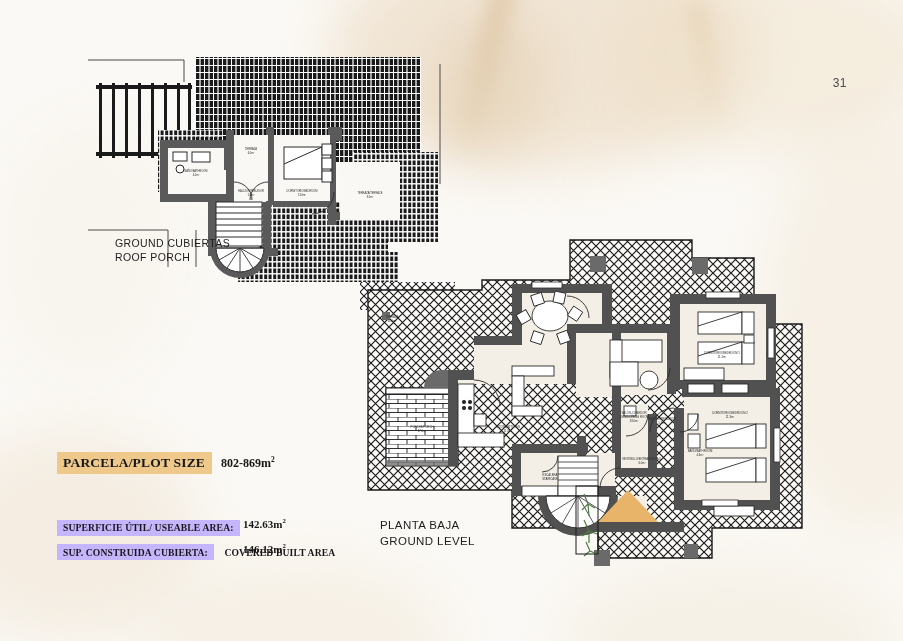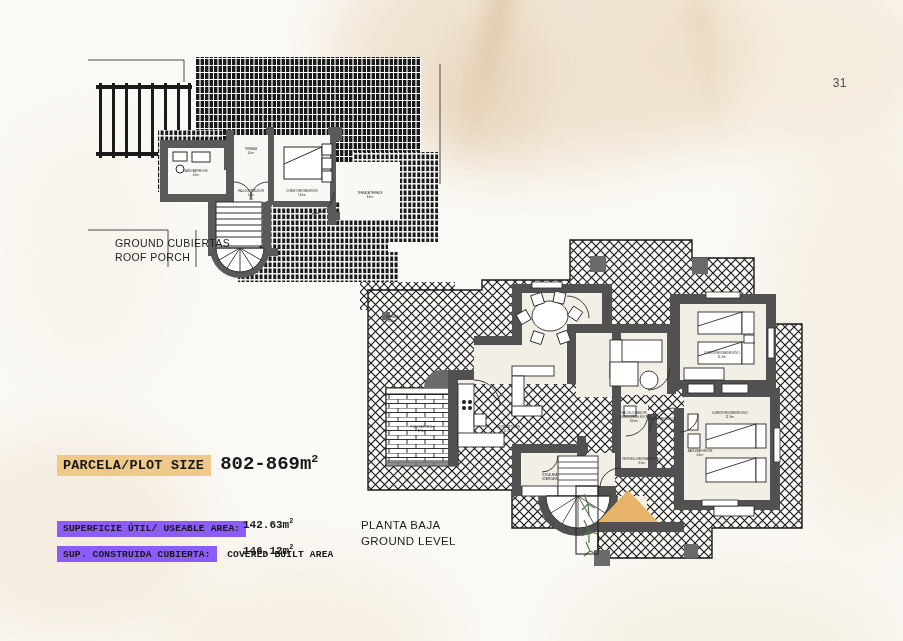--- a/index.html
+++ b/index.html
@@ -27,32 +27,32 @@
     filter:blur(10px);transform:rotate(-10deg);}
 
   
   .pageno{position:absolute;right:56px;top:45px;font-size:12px;color:#4a4a4a;
     font-family:"Liberation Sans",sans-serif;letter-spacing:.5px;margin-top:31px;}
 
   
   .planlabel{position:absolute;font-size:10.5px;line-height:1.35;color:#1d1d1d;
     font-family:"Liberation Sans",sans-serif;letter-spacing:.4px;white-space:pre;}
   #roof-label{left:115px;top:236px;}
-  #ground-label{left:361px;top:518px;font-size:11.5px;}
+  #ground-label{left:380px;top:518px;font-size:11.5px;}
 
   
   .specs{position:absolute;left:57px;top:452px;width:300px;}
   .goldband{background:#eec98b;display:inline-block;padding:3px 7px 3px 6px;}
-  .ser{font-family:Liberation Mono, monospace;font-weight:bold;color:#171717;}
+  .ser{font-family:Liberation Serif, serif;font-weight:bold;color:#171717;}
   #plot-row{position:absolute;left:0;top:0;display:flex;align-items:baseline;}
   #plot-label{font-size:13.5px;letter-spacing:.2px;}
-  #plot-value{font-size:19px;margin-left:9px;}
+  #plot-value{font-size:12px;margin-left:9px;}
   .arealist{position:absolute;left:0;top:65px;width:300px;}
   .arearow{position:relative;margin-bottom:6px;}
-  .areaband{background:#8b5cf6;display:inline-block;padding:2.5px 6px;}
+  .areaband{background:#c4b5fd;display:inline-block;padding:2.5px 6px;}
   .areaname{font-size:9.6px;letter-spacing:.15px;}
   .areasub{font-size:9.6px;letter-spacing:.15px;padding:1px 6px 0 6px;display:inline-block;}
   .areaval{position:absolute;left:186px;top:0px;font-size:11px;}
   sup{font-size:.62em;vertical-align:super;}
 
   
   svg{position:absolute;display:block;}
   #roofplan{left:88px;top:52px;}
   #groundplan{left:362px;top:228px;}
 </style>

